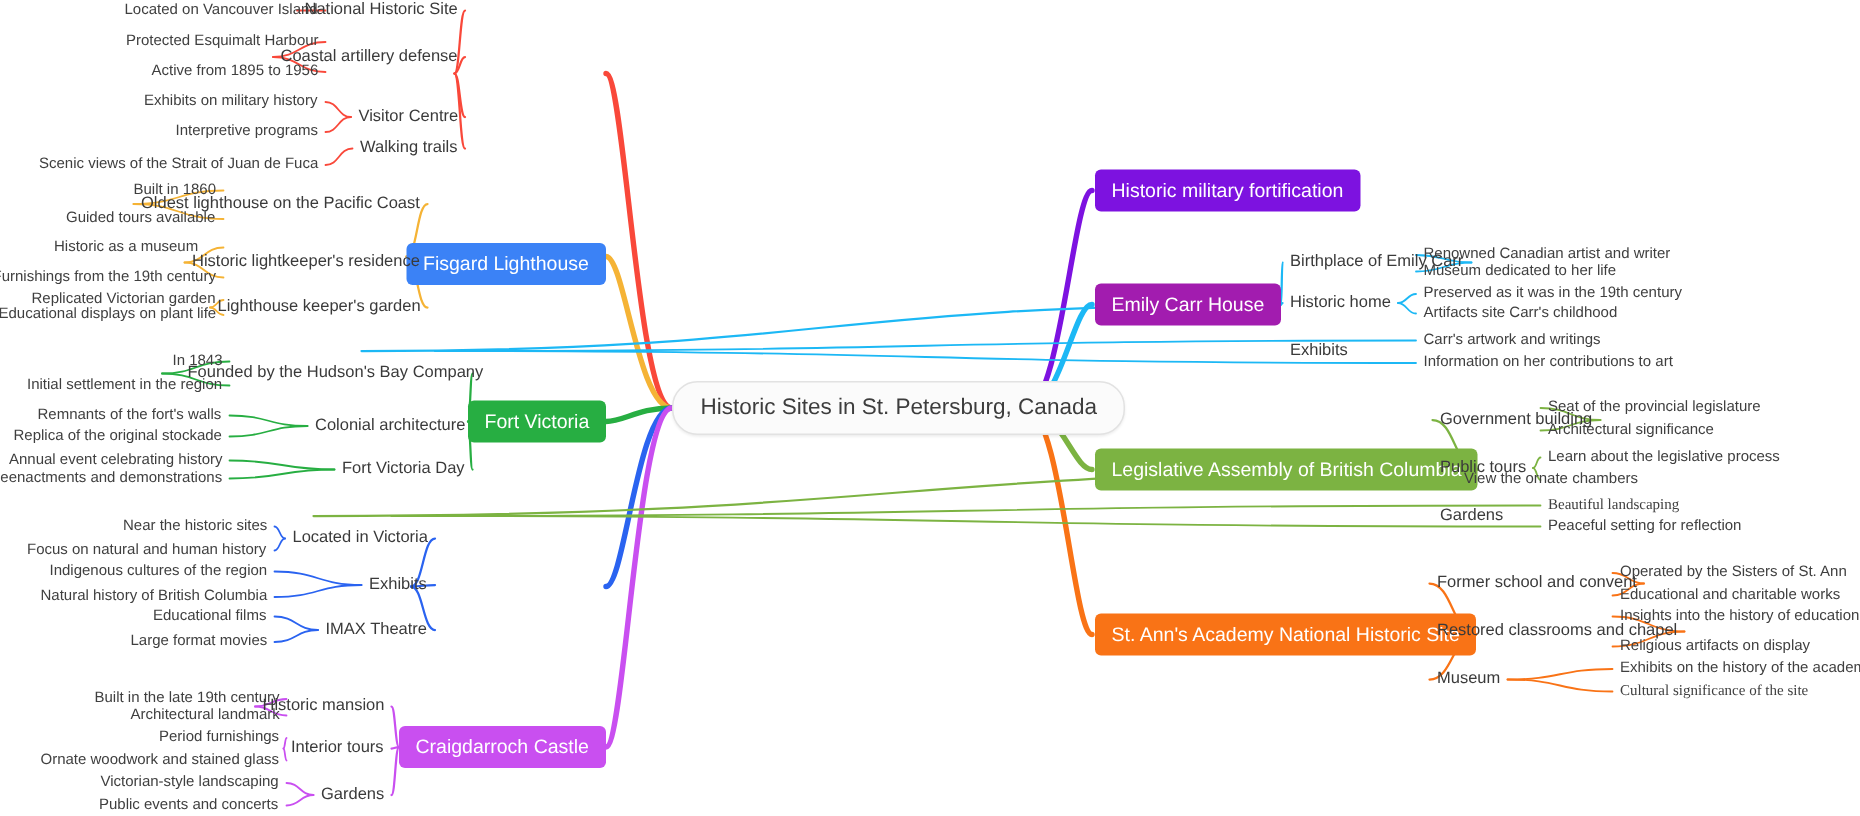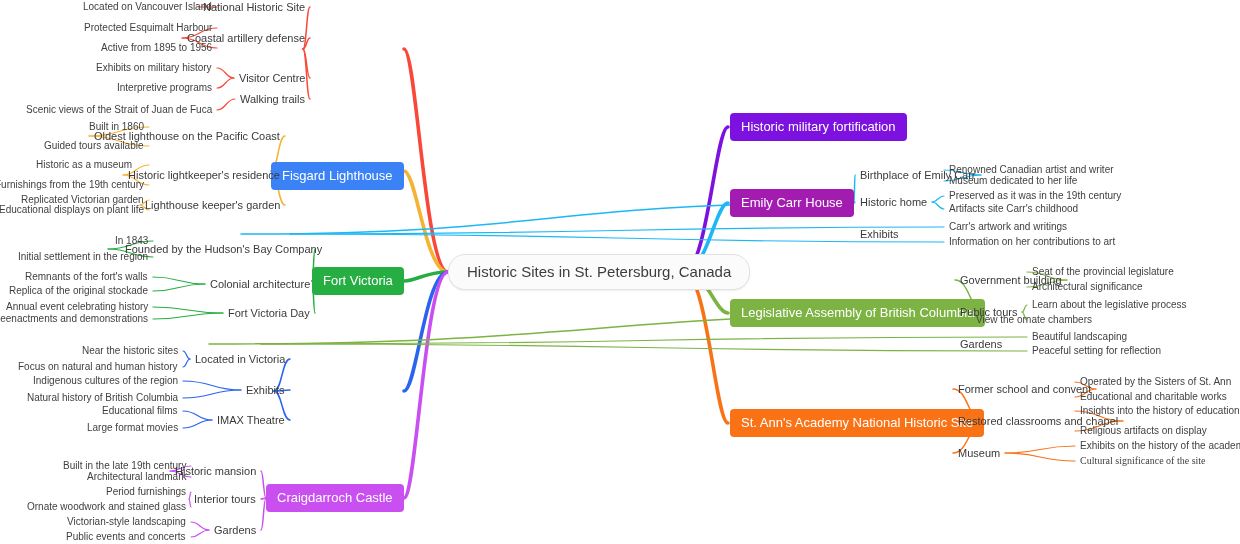--- a/index.html
+++ b/index.html
@@ -175,21 +175,21 @@
     <div class="leaf r" style="top: 227px; left: 949px;">Carr's artwork and writings</div>
     <div class="leaf r" style="top: 242px; left: 949px;">Information on her contributions to art</div>
     <div class="node" style="background: rgb(124, 179, 66); top: 313px; left: 730px;">Legislative Assembly of British Columbia</div>
     <div class="sub r" style="top: 280px; left: 960px;">Government building</div>
     <div class="leaf r" style="top: 272px; left: 1032px;">Seat of the provincial legislature</div>
     <div class="leaf r" style="top: 287px; left: 1032px;">Architectural significance</div>
     <div class="sub r" style="top: 312px; left: 960px;">Public tours</div>
     <div class="leaf r" style="top: 305px; left: 1032px;">Learn about the legislative process</div>
     <div class="leaf r" style="top: 320px; left: 976px;">View the ornate chambers</div>
     <div class="sub r" style="top: 344px; left: 960px;">Gardens</div>
-    <div class="leaf r" style="top: 337px; left: 1032px;">Beautiful landscaping</div>
+    <div class="leaf r" style="top: 337px; left: 1032px; font-family: Liberation Serif, serif;">Beautiful landscaping</div>
     <div class="leaf r" style="top: 351px; left: 1032px;">Peaceful setting for reflection</div>
     <div class="node" style="background: rgb(249, 115, 22); top: 423px; left: 730px;">St. Ann's Academy National Historic Site</div>
     <div class="sub r" style="top: 389px; left: 958px;">Former school and convent</div>
     <div class="leaf r" style="top: 382px; left: 1080px;">Operated by the Sisters of St. Ann</div>
     <div class="leaf r" style="top: 397px; left: 1080px;">Educational and charitable works</div>
     <div class="sub r" style="top: 421px; left: 958px;">Restored classrooms and chapel</div>
     <div class="leaf r" style="top: 411px; left: 1080px;">Insights into the history of education</div>
     <div class="leaf r" style="top: 431px; left: 1080px;">Religious artifacts on display</div>
     <div class="sub r" style="top: 453px; left: 958px;">Museum</div>
     <div class="leaf r" style="top: 446px; left: 1080px;">Exhibits on the history of the academy</div>

